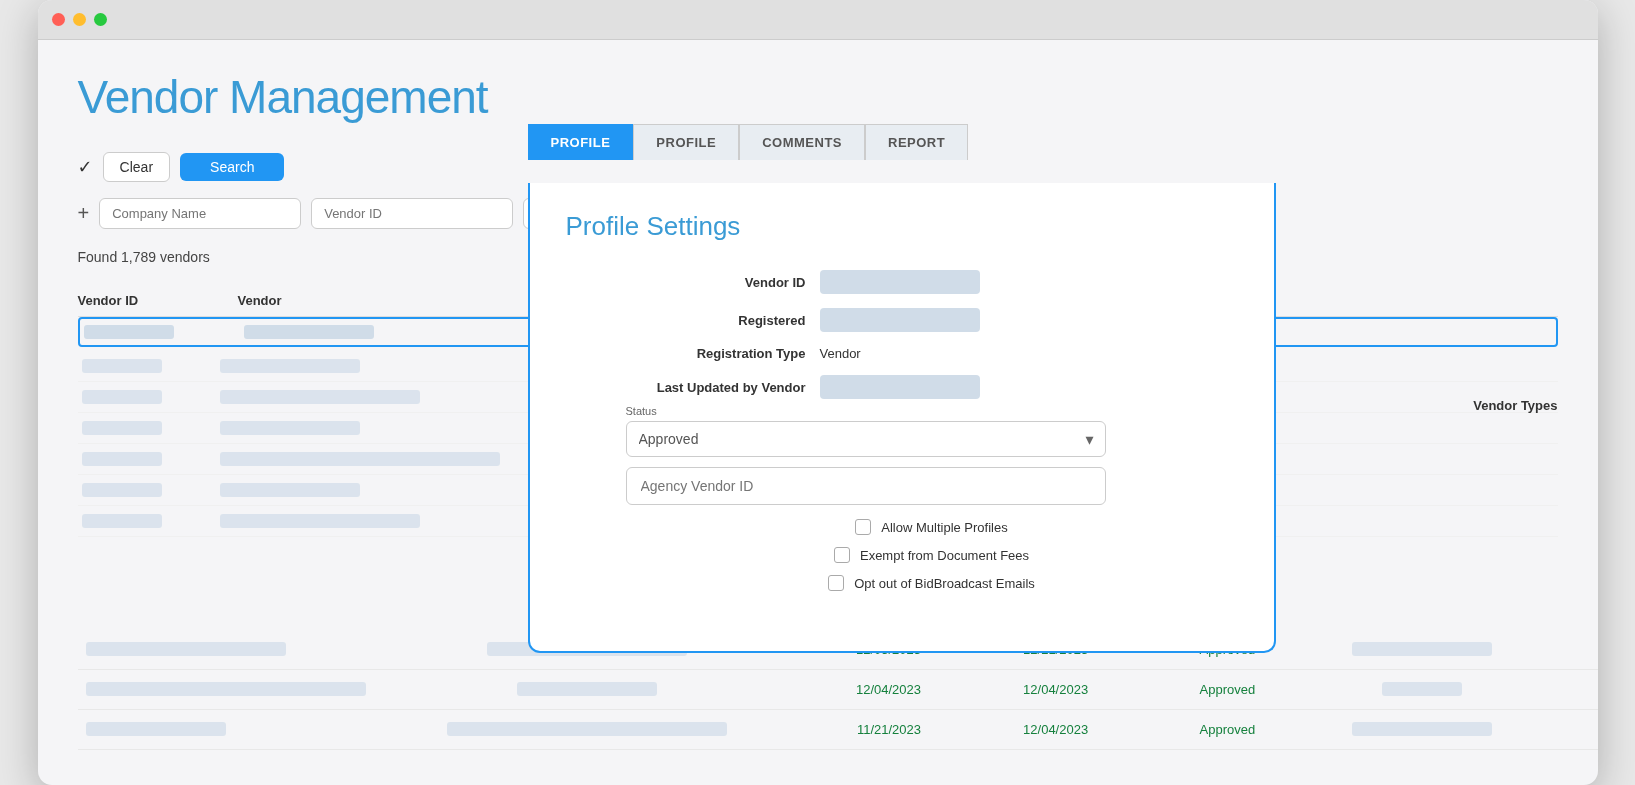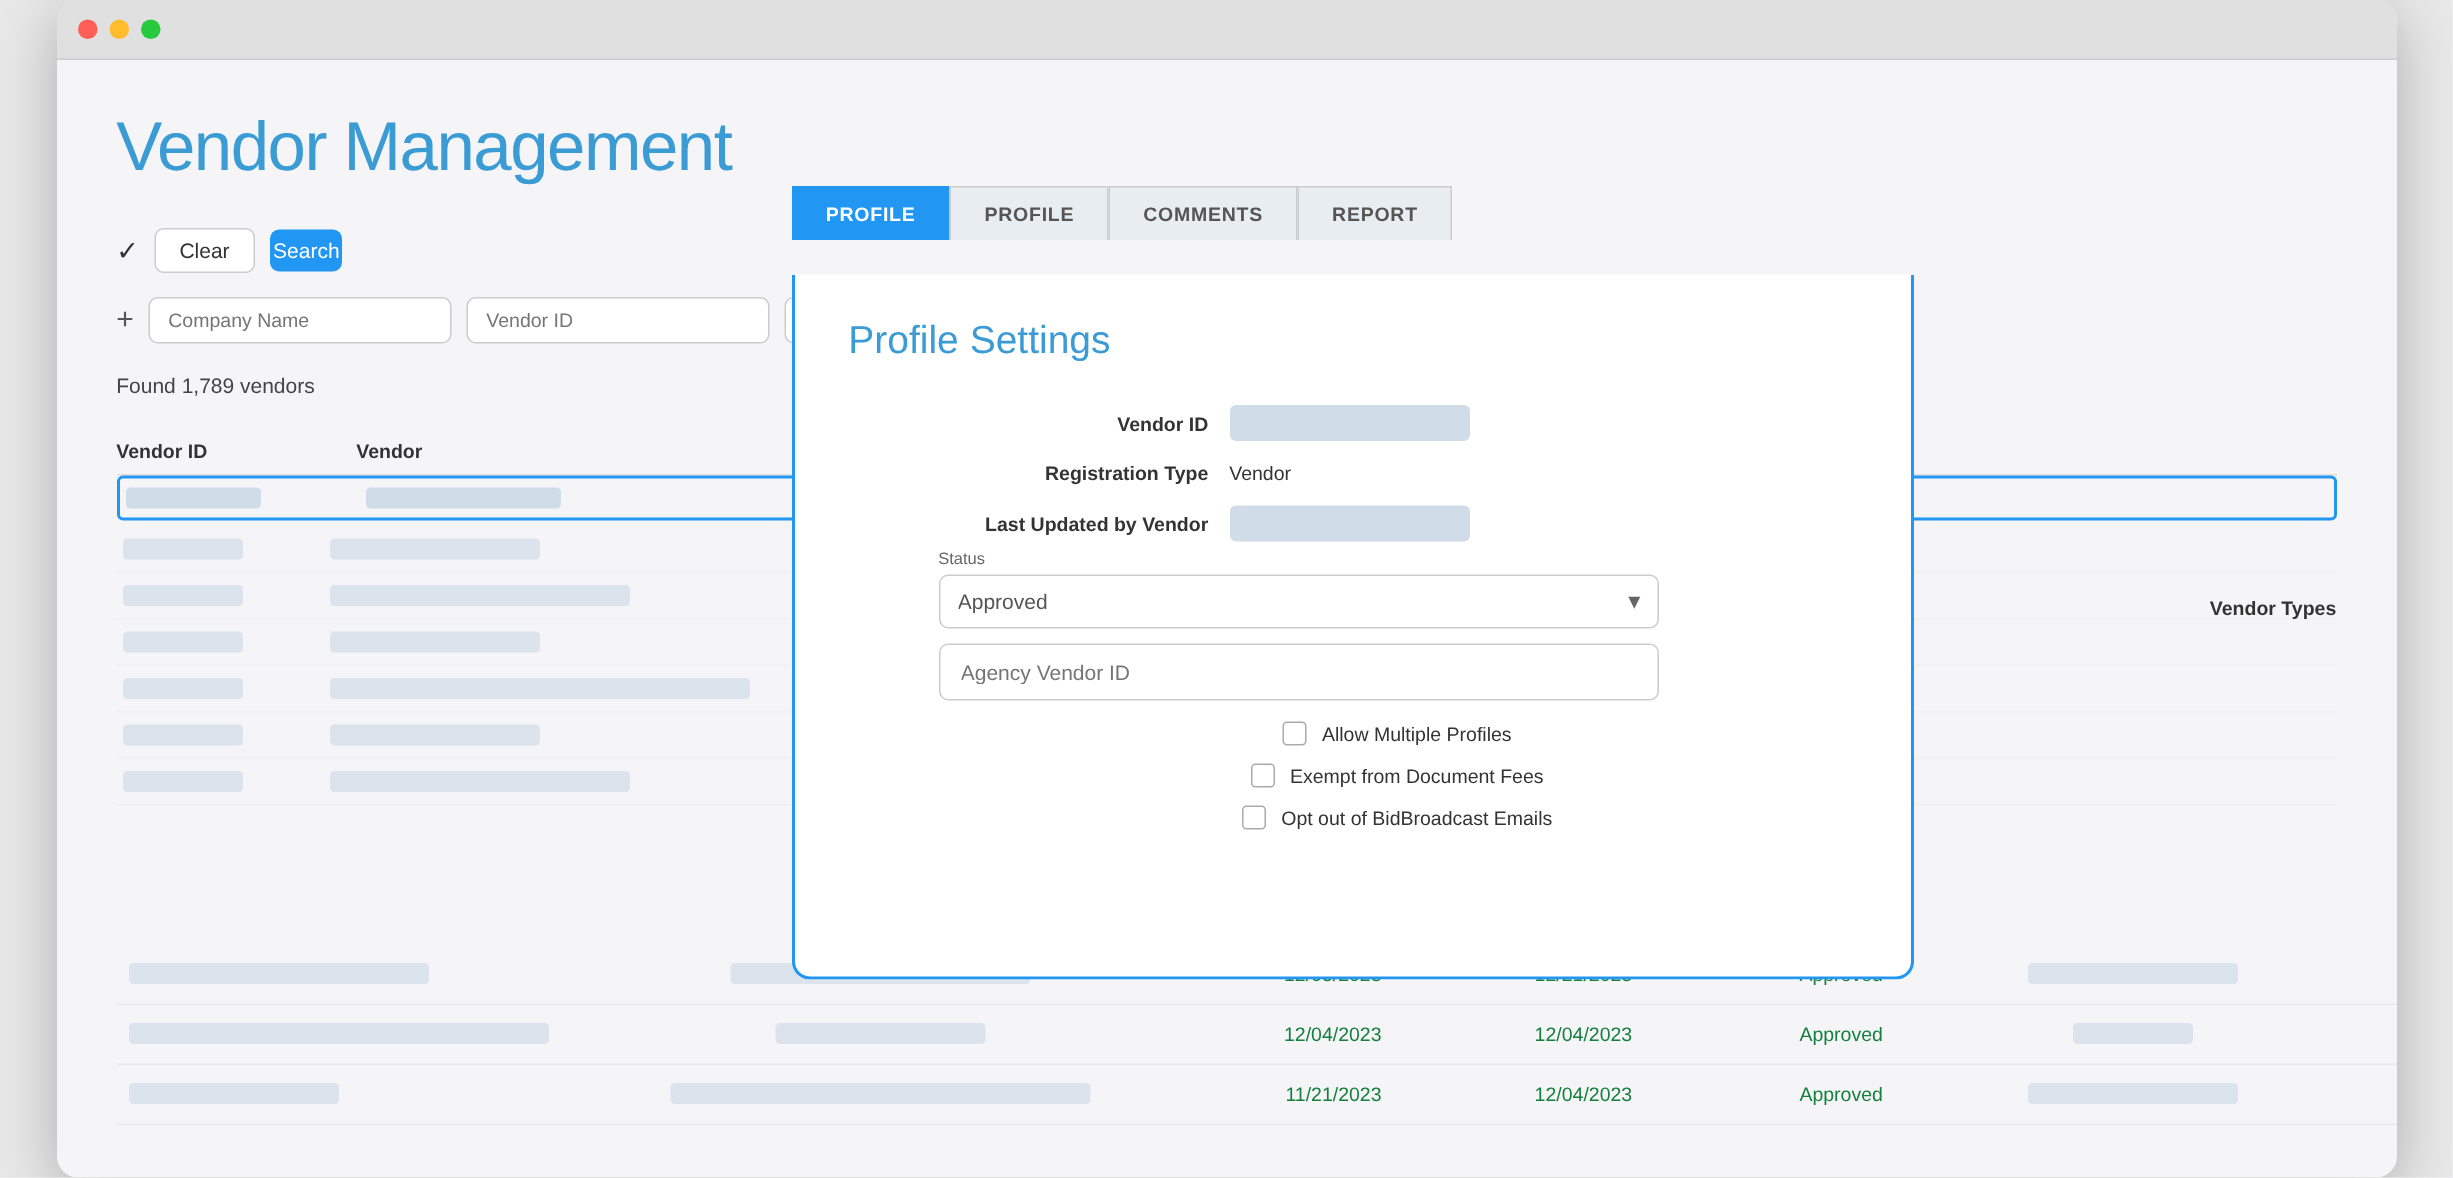--- a/index.html
+++ b/index.html
@@ -67,21 +67,21 @@
       padding: 6px 16px;
       border: 1px solid #ccc;
       background: #fff;
       border-radius: 6px;
       font-size: 14px;
       cursor: pointer;
       color: #333;
     }
 
     .btn-search {
-      padding: 6px 2px;
+      padding: 6px 30px;
       background: #2196f3;
       color: #fff;
       border: none;
       border-radius: 6px;
       font-size: 14px;
       cursor: pointer;
       font-weight: 500;
     }
 
     .filter-row {
@@ -430,20 +430,24 @@
     <div class="profile-panel">
       <h2 class="profile-title">Profile Settings</h2>
 
       <div class="profile-fields">
 
         <div class="field-row">
           <span class="field-label">Vendor ID</span>
           <div class="field-placeholder-box"></div>
         </div>
 
+        <div class="field-row">
+          <span class="field-label">Registered</span>
+          <div class="field-placeholder-box"></div>
+        </div>
 
         <div class="field-row">
           <span class="field-label">Registration Type</span>
           <span class="field-text">Vendor</span>
         </div>
 
         <div class="field-row">
           <span class="field-label">Last Updated by Vendor</span>
           <div class="field-placeholder-box"></div>
         </div>

